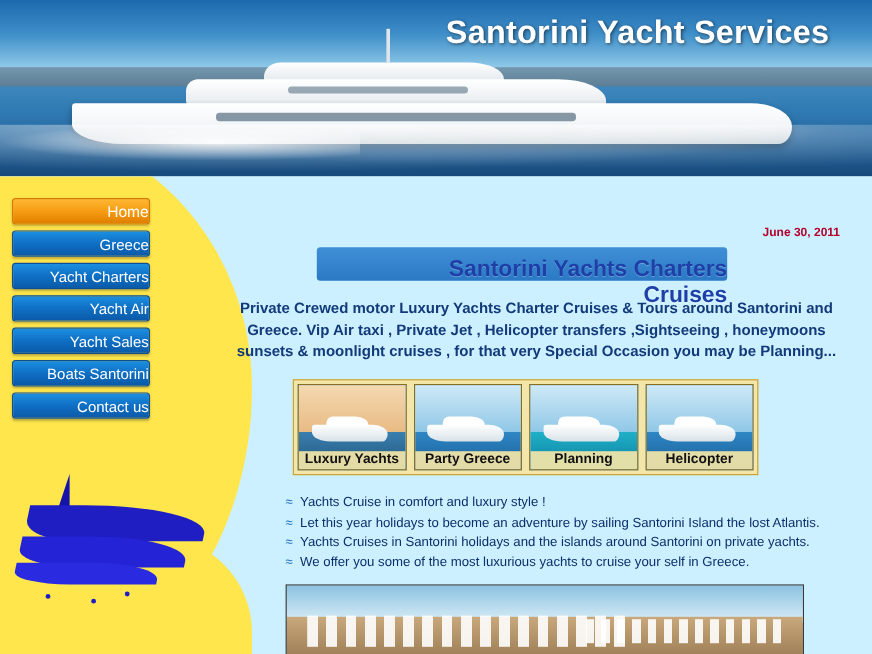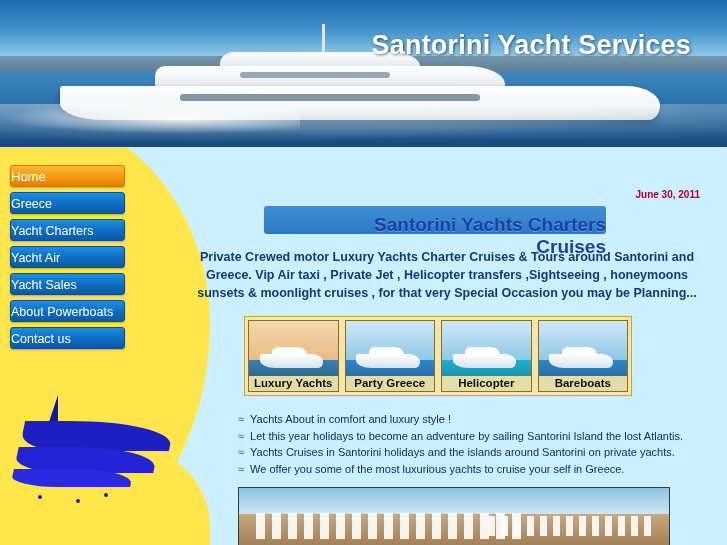--- a/index.html
+++ b/index.html
@@ -98,21 +98,21 @@
   }
   .yacht .foam {
     position: absolute;
     left: -60px; top: 58px;
     width: 300px; height: 26px;
     background: radial-gradient(ellipse at 60% 40%, rgba(255,255,255,.9) 0%, rgba(255,255,255,0) 70%);
   }
   .site-title {
     position: absolute;
     right: 36px;
-    top: 30px;
+    top: 12px;
     font-size: 27px;
     font-weight: bold;
     color: #ffffff;
     text-shadow: 1px 1px 3px rgba(0,0,0,.55);
     letter-spacing: .2px;
     white-space: nowrap;
   }
 
   
   .page {
@@ -147,21 +147,21 @@
     left: 10px;
     top: 18px;
     width: 115px;
   }
   .nav-item {
     display: block;
     width: 115px;
     height: 22px;
     line-height: 22px;
     margin-bottom: 5px;
-    text-align: left;
+    text-align: right;
     font-size: 12.5px;
     color: #ffffff;
     background: linear-gradient(to bottom, #1b8fe0 0%, #0f6fc4 50%, #0a5aa8 100%);
     border: 1px solid #0b4f95;
     border-radius: 3px;
     box-shadow: 0 1px 2px rgba(0,0,0,.25);
     text-decoration: none;
     cursor: pointer;
     box-sizing: border-box;
   }
@@ -414,21 +414,21 @@
 <div class="page">
   <div class="yellow-blob"></div>
   <div class="yellow-blob2"></div>
 
   <div class="nav">
     <a class="nav-item home">Home</a>
     <a class="nav-item">Greece</a>
     <a class="nav-item">Yacht Charters</a>
     <a class="nav-item">Yacht Air</a>
     <a class="nav-item">Yacht Sales</a>
-    <a class="nav-item">About Powerboats</a>
+    <a class="nav-item">Boats Santorini</a>
     <a class="nav-item">Contact us</a>
   </div>
 
   <div class="logo">
     <div class="sail1"></div>
     <div class="sail2"></div>
     <div class="sail3"></div>
     <div class="sail4"></div>
     <div class="dot" style="left:26px; top:100px;"></div>
     <div class="dot" style="left:64px; top:104px;"></div>
@@ -458,35 +458,35 @@
           <div class="sea"></div>
         <div class="boat2"></div>
           <div class="boat"></div>
         <div class="cap">Party Greece</div>
       </div>
       <div class="thumb t3">
         <div class="sky"></div>
           <div class="sea"></div>
         <div class="boat2"></div>
           <div class="boat"></div>
-        <div class="cap">Helicopter</div>
+        <div class="cap">Planning</div>
       </div>
       <div class="thumb t4">
         <div class="sky"></div>
           <div class="sea"></div>
         <div class="boat2"></div>
           <div class="boat"></div>
-        <div class="cap">Bareboats</div>
+        <div class="cap">Helicopter</div>
       </div>
     </div>
 
     <div class="bullets">
       <div class="bullet">
         <span class="mark">≈</span>
-        <span class="txt">Yachts About in comfort and luxury style !</span>
+        <span class="txt">Yachts Cruise in comfort and luxury style !</span>
       </div>
       <div class="bullet">
         <span class="mark">≈</span>
         <span class="txt">Let this year holidays to become an adventure by sailing Santorini  Island the lost Atlantis.</span>
       </div>
       <div class="bullet">
         <span class="mark">≈</span>
         <span class="txt">Yachts Cruises in Santorini holidays and the islands around Santorini on private yachts.</span>
       </div>
       <div class="bullet">

